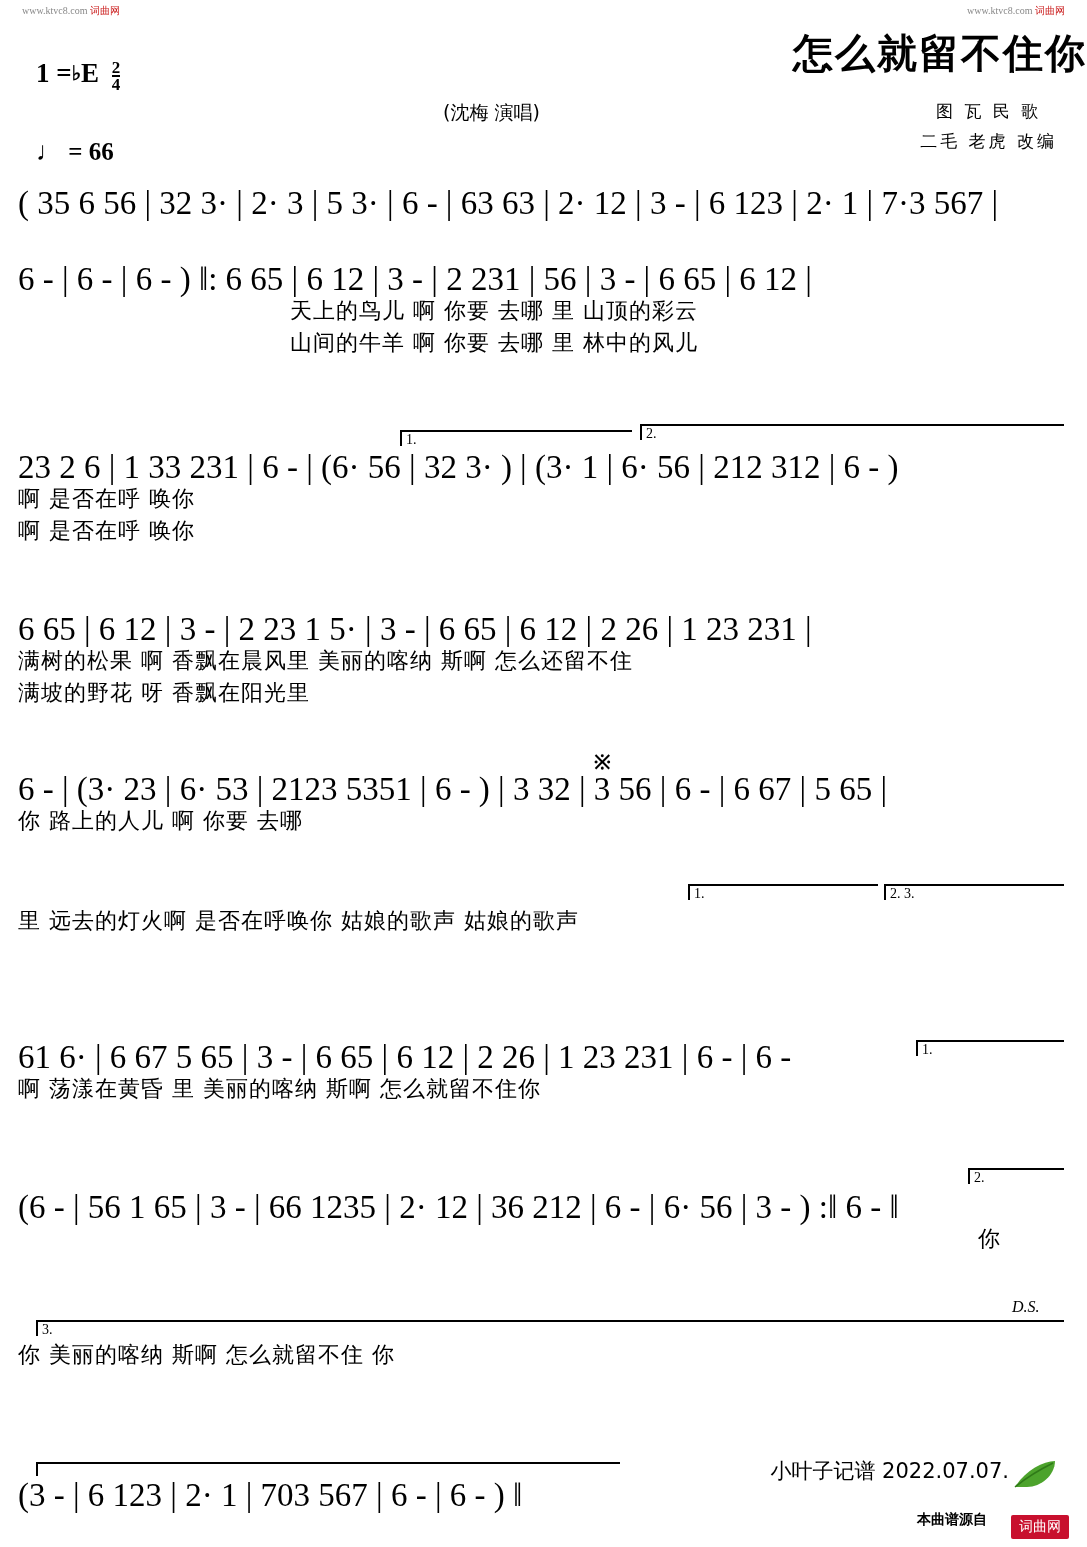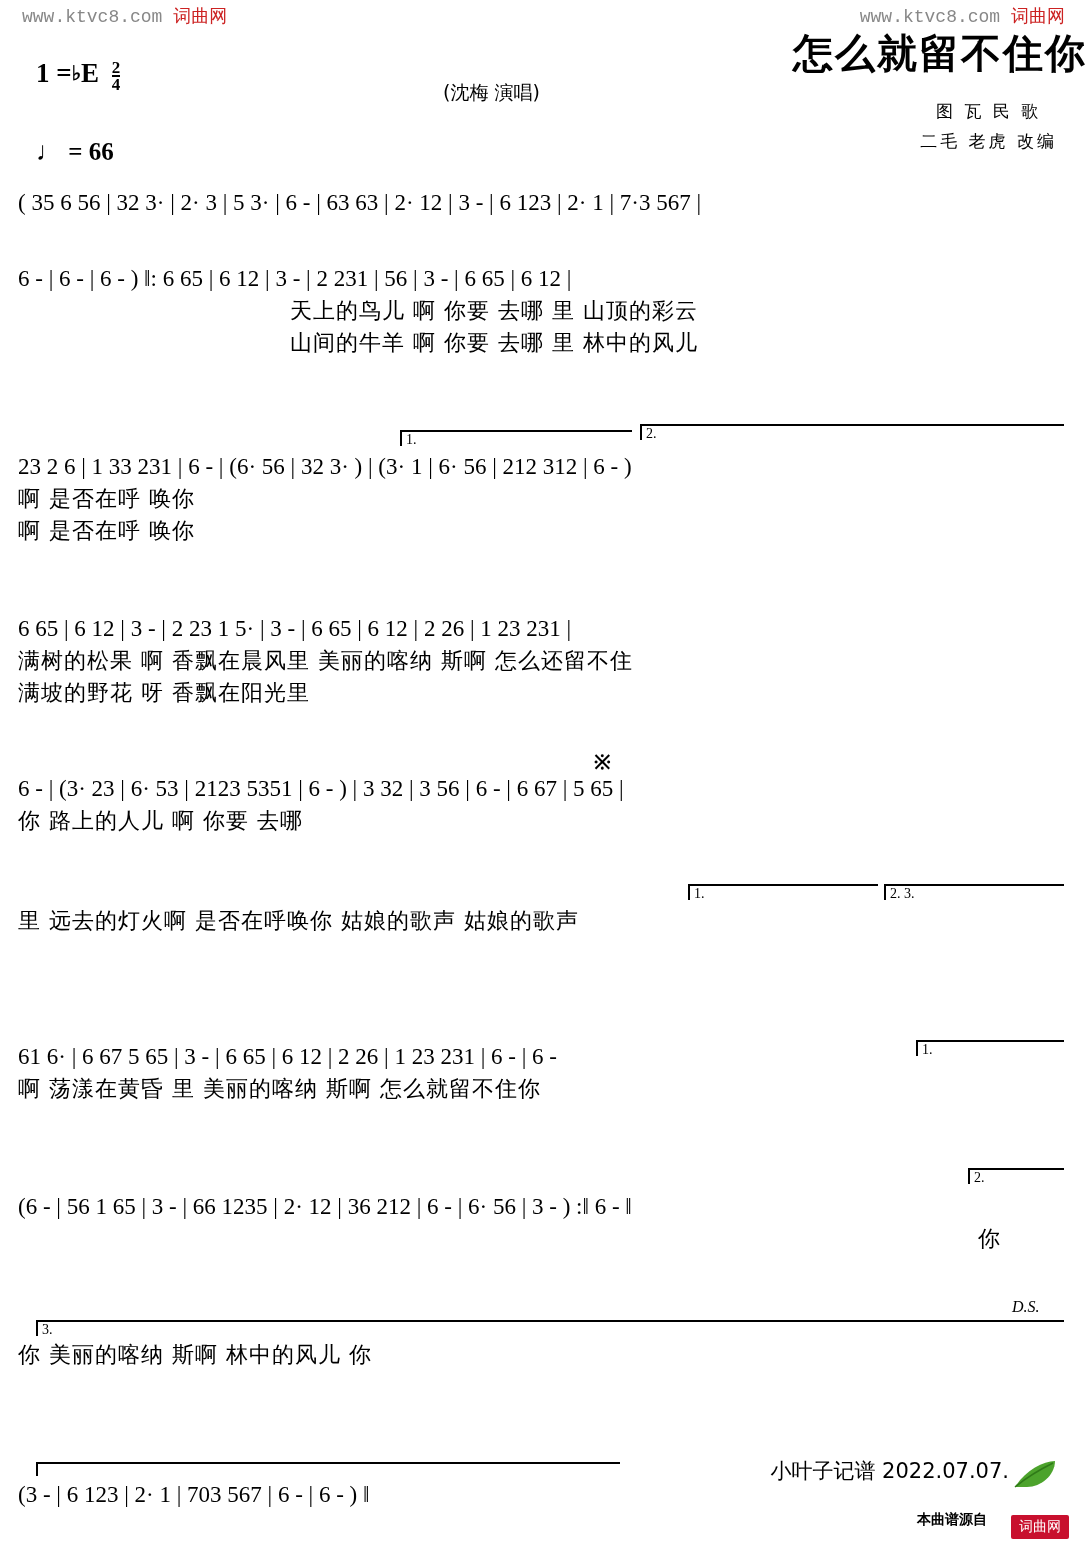--- a/index.html
+++ b/index.html
@@ -6,40 +6,40 @@
   body{
     width:1087px;height:1547px;
     background:#ffffff;
     font-family:"Liberation Serif", serif;
     color:#000;
     position:relative;
     overflow:hidden;
   }
   .wm{
     position:absolute;
-    font-family:Liberation Mono, monospace;
-    font-size:18px;
+    font-family:Liberation Serif, serif;
+    font-size:10px;
     color:#888;
     white-space:nowrap;
     text-align:center;
   }
   .wm .red{color:#cc2222;}
   .wm-left{left:22px;top:4px;}
   .wm-right{right:22px;top:4px;}
 
   .title{
     position:absolute;top:26px;left:0;width:1087px;
     text-align:right;
     font-size:40px;
     font-weight:bold;
     font-family:"DejaVu Sans", sans-serif;
     letter-spacing:2px;
   }
   .subtitle{
-    position:absolute;top:80px;left:0;width:983px;
+    position:absolute;top:100px;left:0;width:983px;
     text-align:center;
     font-size:19px;
     font-family:"DejaVu Sans", sans-serif;
   }
   .credits{
     position:absolute;right:30px;top:96px;
     text-align:center;
     font-size:17px;
     font-family:"DejaVu Sans", sans-serif;
     line-height:30px;
@@ -73,21 +73,21 @@
 
   
   .sys{
     position:absolute;
     left:18px;
     width:1055px;
     white-space:nowrap;
     font-family:"Liberation Serif", serif;
   }
   .notes{
-    font-size:23px;
+    font-size:33px;
     letter-spacing:0px;
     white-space:nowrap;
     line-height:34px;
   }
   .lyr{
     font-size:22px;
     font-family:"DejaVu Sans", sans-serif;
     white-space:nowrap;
     line-height:30px;
     letter-spacing:1px;
@@ -204,21 +204,21 @@
 
 <div class="ending" style="left:968px;top:1168px;width:96px;">2.</div>
 <div class="sys" style="top:1190px;">
   <div class="notes">(6 -  | 56 1 65 | 3 -  | 66 1235 | 2· 12 | 36 212 | 6 -  | 6· 56 | 3 - ) :‖ 6 - ‖</div>
   <div class="lyr" style="margin-left:960px;">你</div>
 </div>
 <div class="ds" style="left:1012px;top:1252px;">D.S.</div>
 
 <div class="ending" style="left:36px;top:1320px;width:1028px;">3.</div>
 <div class="sys" style="top:1340px;">
-  <div class="lyr">你     美丽的喀纳 斯啊   林中的风儿     你</div>
+  <div class="lyr">你     美丽的喀纳 斯啊   怎么就留不住     你</div>
 </div>
 
 <div class="ending" style="left:36px;top:1462px;width:584px;border-top:2px solid #000;border-left:2px solid #000;height:14px;"></div>
 <div class="sys" style="top:1478px;">
   <div class="notes">(3 -  | 6 123 | 2· 1 | 703 567 | 6 -  | 6 - ) ‖</div>
 </div>
 
 <div class="scribe">小叶子记谱 2022.07.07.</div>
 <svg class="leaf" viewBox="0 0 44 30">
   <path d="M2 28 C12 12 30 2 42 2 C42 16 28 28 14 28 Z" fill="#4ca32c"></path>

